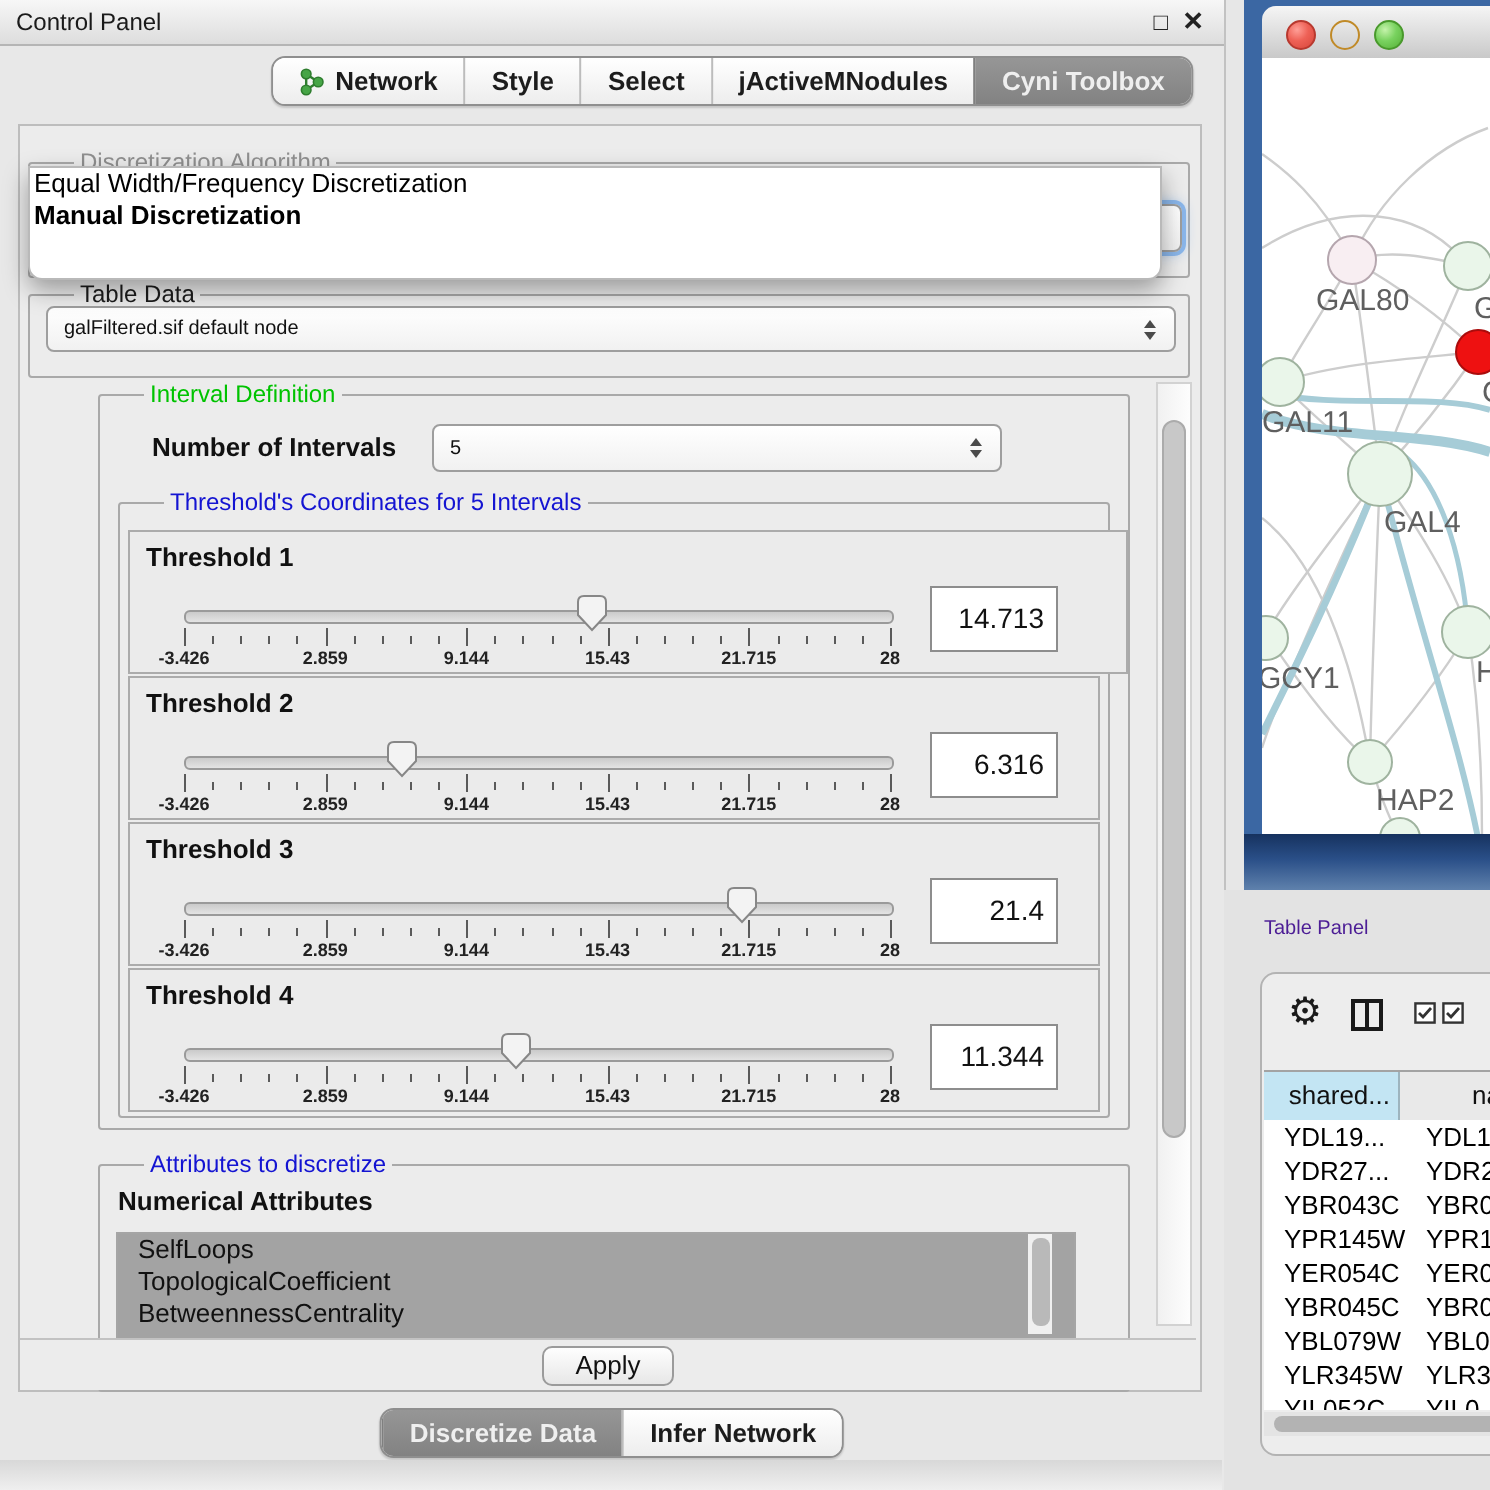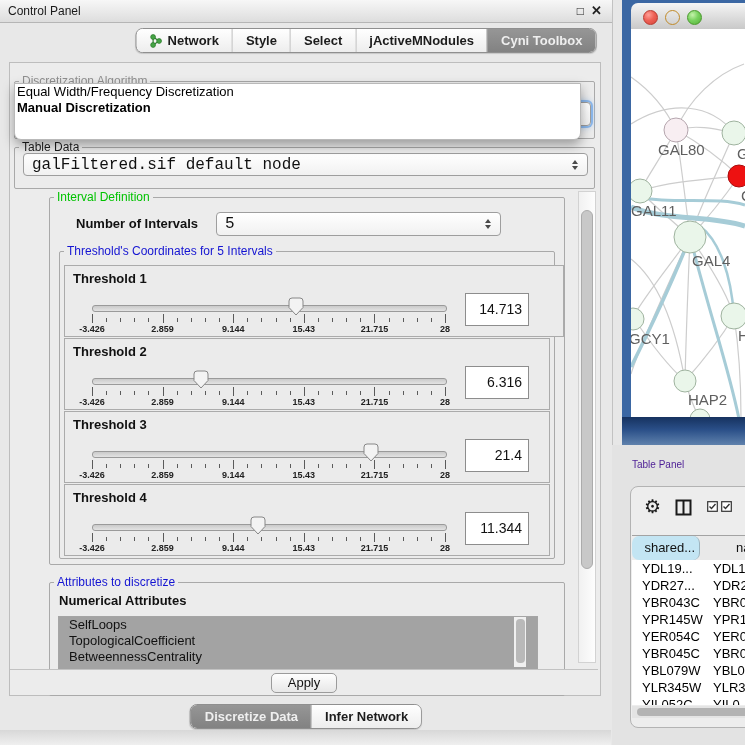--- a/index.html
+++ b/index.html
@@ -25,30 +25,30 @@
   .seg.sel{background:linear-gradient(#969696,#828282);color:#efefef;border-left:1px solid #7f7f7f;}
   .top-tabs{left:366px;top:28px;transform:translateX(-50%);}
   .bottom-tabs{left:306px;top:704px;transform:translateX(-50%);}
   .cp-bottom-strip{position:absolute;left:0;top:730px;width:611px;height:15px;background:linear-gradient(#d8d8d8,#efefef);}
 
   
   .content{position:absolute;left:9px;top:62px;width:590px;height:632px;background:#ececec;border:1px solid #bdbdbd;}
 
   
   .group{position:absolute;border:1px solid #a9a9a9;border-radius:2px;}
-  .gtitle{position:absolute;top:-8px;left:4px;padding:0 3px;background:#ececec;font-size:12px;line-height:14px;}
+  .gtitle{position:absolute;top:-8px;left:22px;padding:0 3px;background:#ececec;font-size:12px;line-height:14px;}
   .gtitle.gray{color:#8f8f8f;}
   .gtitle.dark{color:#1c1c1c;}
   .gtitle.green{color:#00c300;}
   .gtitle.blue{color:#1414d2;}
 
   
   .combo{position:absolute;background:linear-gradient(#ffffff,#f1f1f1);border:1px solid #9e9e9e;border-radius:4px;
          display:flex;align-items:center;cursor:default;}
-  .combo .ctext{flex:1;padding-left:8px;font-size:16px;color:#111;overflow:hidden;white-space:nowrap;font-family:Liberation Mono, monospace;}
+  .combo .ctext{flex:1;padding-left:8px;font-size:10px;color:#111;overflow:hidden;white-space:nowrap;}
   .spin{width:16px;display:flex;flex-direction:column;align-items:center;gap:2px;margin-right:4px;}
   .spin b{width:0;height:0;border-left:3.5px solid transparent;border-right:3.5px solid transparent;}
   .spin b.up{border-bottom:4px solid #4a4a4a;}
   .spin b.dn{border-top:4px solid #4a4a4a;}
   .focus-combo{box-shadow:0 0 0 2px #8ab6ea,0 0 7px #8ab6ea;z-index:5;height:22px;}
 
   
   .popup{position:absolute;left:4px;top:20px;width:565px;height:55px;background:#fff;border:1px solid #b9b9b9;
          border-radius:0 0 7px 7px;box-shadow:0 5px 12px rgba(0,0,0,.35);z-index:50;}
   .popup .ph{text-align:center;color:#b4b4b4;font-size:13px;padding-top:4px;height:15px;}
@@ -106,21 +106,21 @@
   .tp-title{position:absolute;left:20px;top:14px;font-size:10px;color:#4c1d95;}
   .tp-card{position:absolute;left:18px;top:41px;width:132px;height:240px;background:#ededed;
            border:1px solid #b3b3b3;border-radius:8px 0 0 8px;}
   .tp-toolbar-icon{position:absolute;top:9px;}
   .gear{left:13px;font-size:19px;line-height:22px;color:#1a1a1a;}
   .colicon{left:44px;top:12px;}
   .cb1{left:76px;top:14px;}
   .cb2{left:90px;top:14px;}
   .thead{position:absolute;left:1px;top:48px;width:140px;height:24px;border-top:1px solid #a3a3a3;border-bottom:1px solid #a3a3a3;display:flex;}
   .thc{height:24px;line-height:24px;font-size:13px;color:#111;box-sizing:border-box;}
-  .thc.c1h{width:68px;background:#c3e5f3;border-right:1px solid #9db4be;text-align:right;padding-right:4px;border-radius:7px;}
+  .thc.c1h{width:68px;background:#c3e5f3;border-right:1px solid #9db4be;text-align:right;padding-right:4px;}
   .thc.c2h{width:72px;background:#e9e9e9;padding-left:36px;}
   .trows{position:absolute;left:1px;top:73px;width:140px;height:145px;background:#fff;overflow:hidden;}
   .trow{display:flex;height:17px;line-height:17px;font-size:13px;color:#000;}
   .trow .c1{width:68px;padding-left:10px;box-sizing:border-box;white-space:nowrap;}
   .trow .c2{padding-left:13px;white-space:nowrap;}
   .hscroll{position:absolute;left:1px;top:219px;width:128px;height:12px;background:#e4e4e4;}
   .hscroll .thumb{position:absolute;left:5px;top:2px;width:112px;height:8px;background:#b3b3b3;border-radius:4px;}
 </style>
 </head>
 <body>

